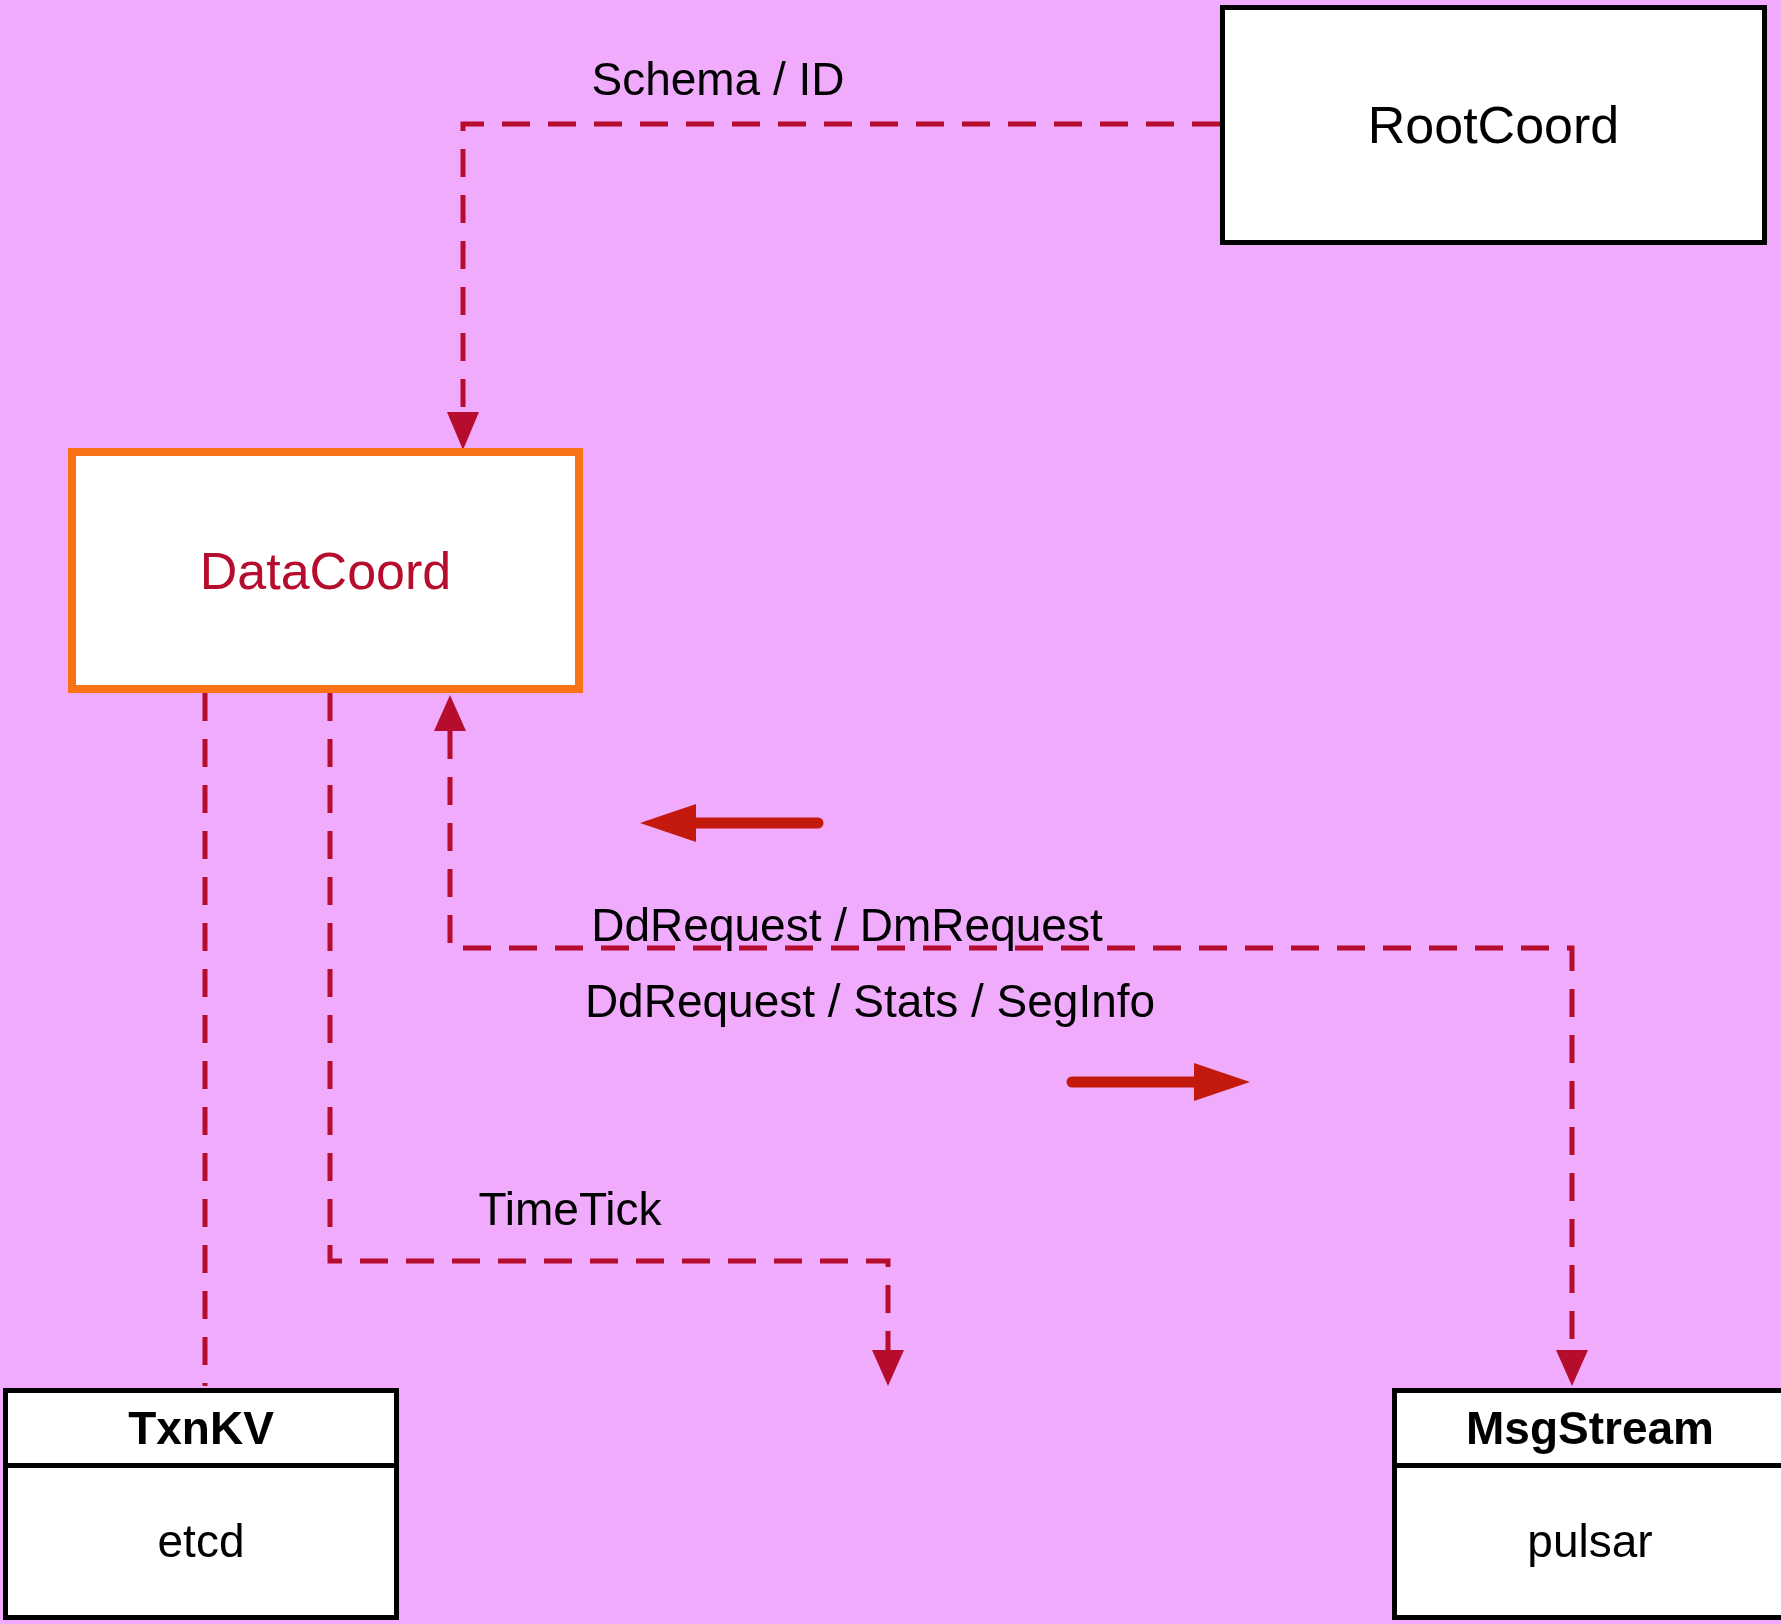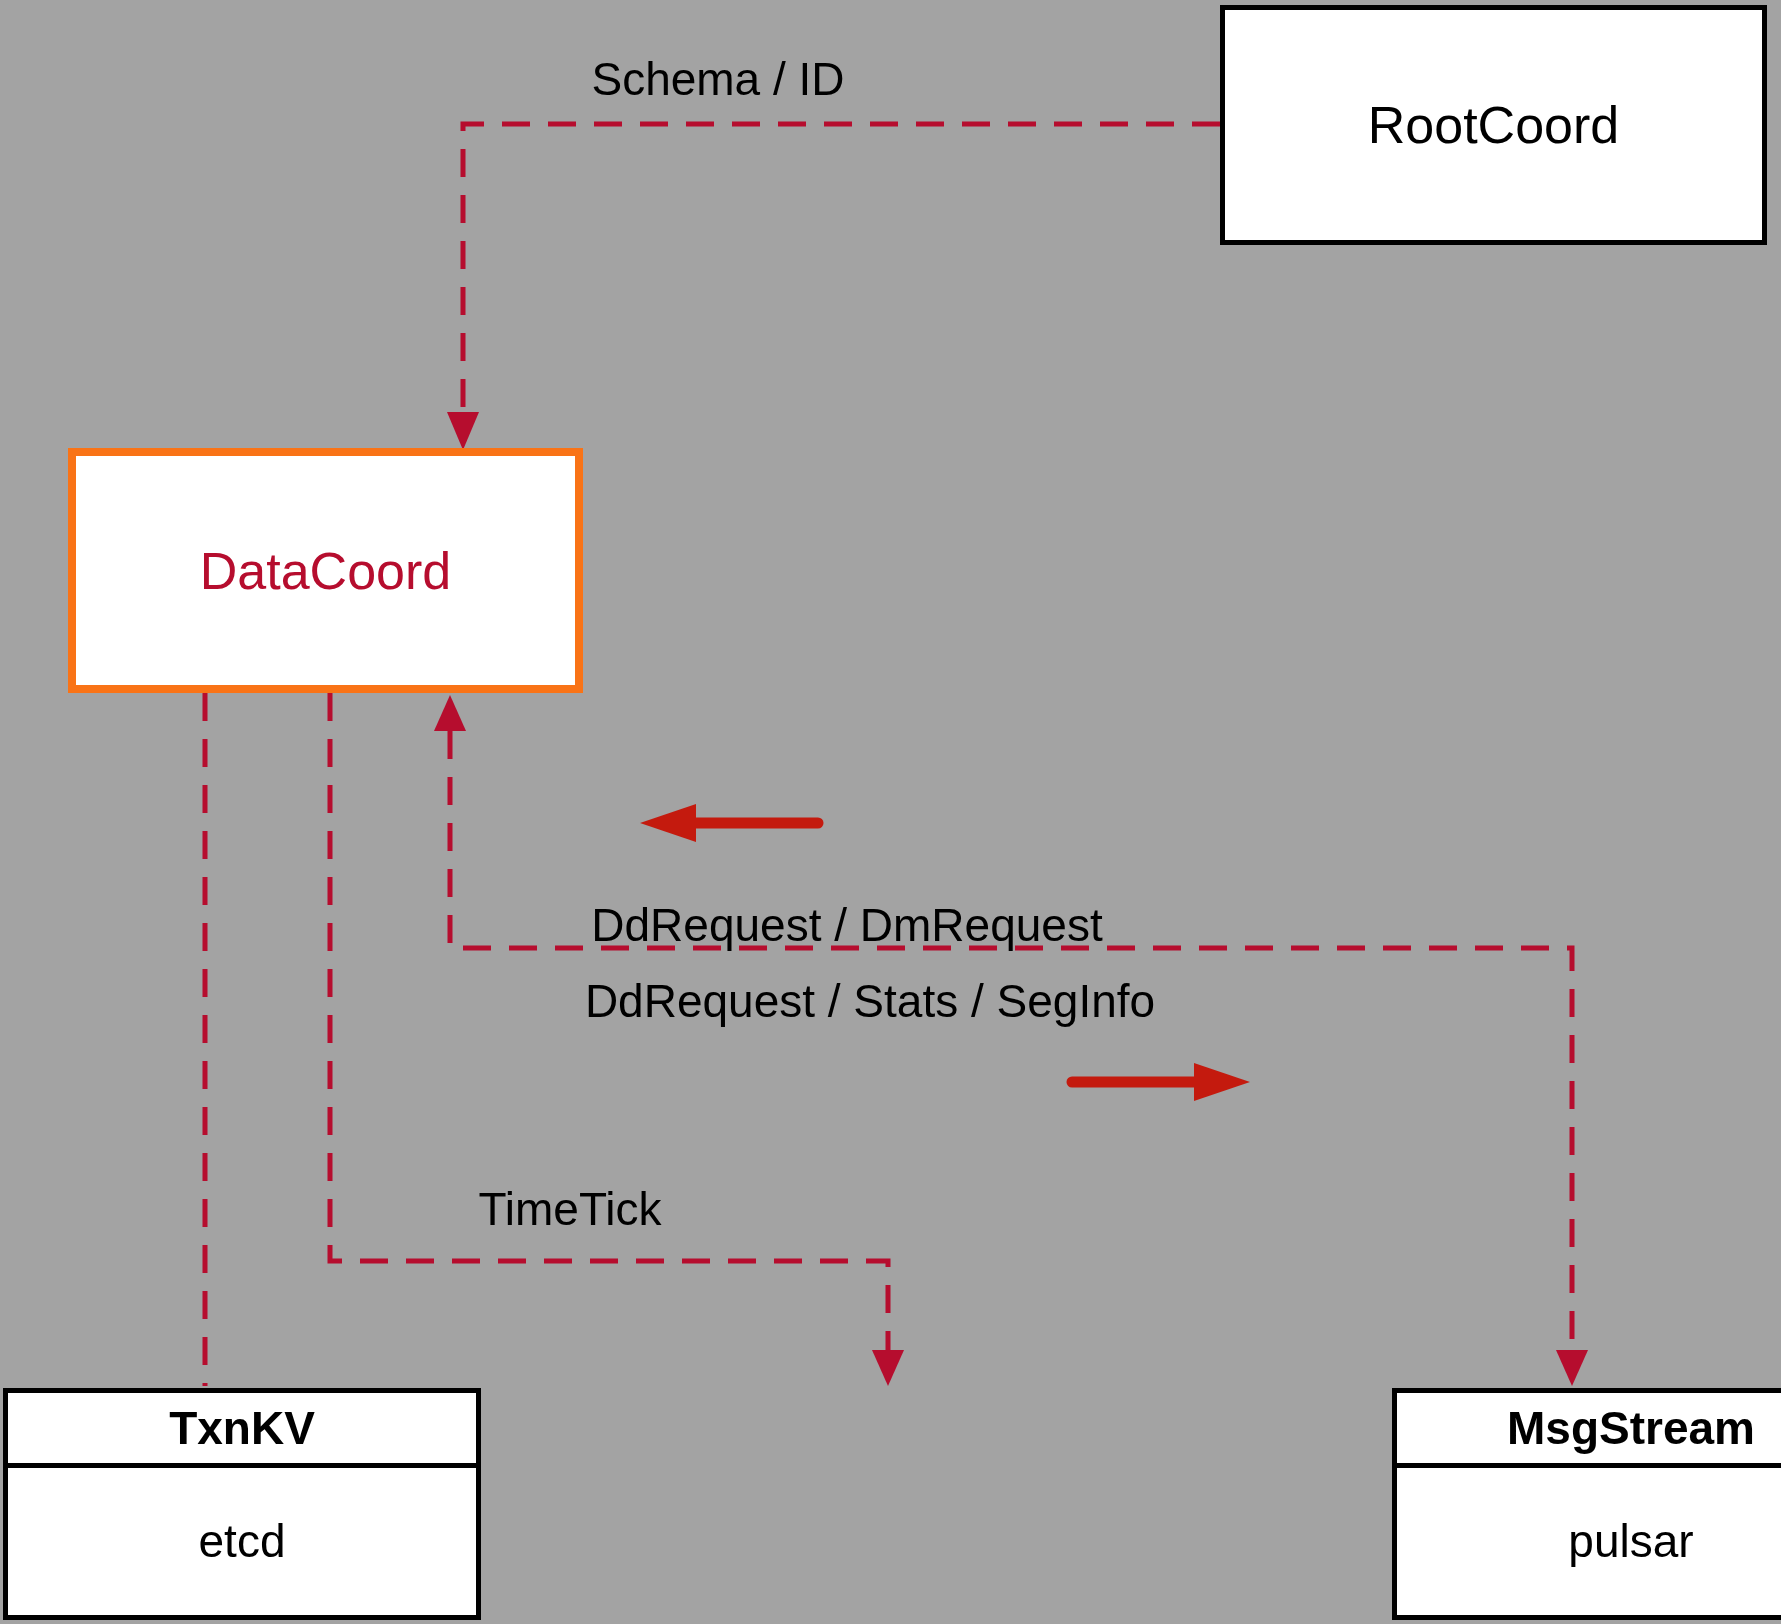--- a/index.html
+++ b/index.html
@@ -4,21 +4,21 @@
 <style>
   html, body {
     margin: 0;
     padding: 0;
     background: #ffffff;
   }
   .canvas {
     position: relative;
     width: 1781px;
     height: 1624px;
-    background: #a3a3a3;
+    background: #f0abfc;
     font-family: "Liberation Sans", sans-serif;
     overflow: hidden;
   }
   svg.connectors {
     position: absolute;
     left: 0;
     top: 0;
     width: 1781px;
     height: 1624px;
   }
@@ -36,21 +36,21 @@
     font-size: 52px; color: #000000;
   }
   .box-datacoord {
     left: 68px; top: 448px; width: 515px; height: 245px;
     border: 8px solid #f97316;
     font-size: 52px; color: #b60d2e;
   }
   .node-table {
     position: absolute;
     top: 1388px;
-    width: 478px;
+    width: 396px;
     height: 232px;
     box-sizing: border-box;
     border: 5px solid #000000;
     background: #ffffff;
     display: flex;
     flex-direction: column;
   }
   .node-table .hd {
     height: 75px;
     box-sizing: border-box;

